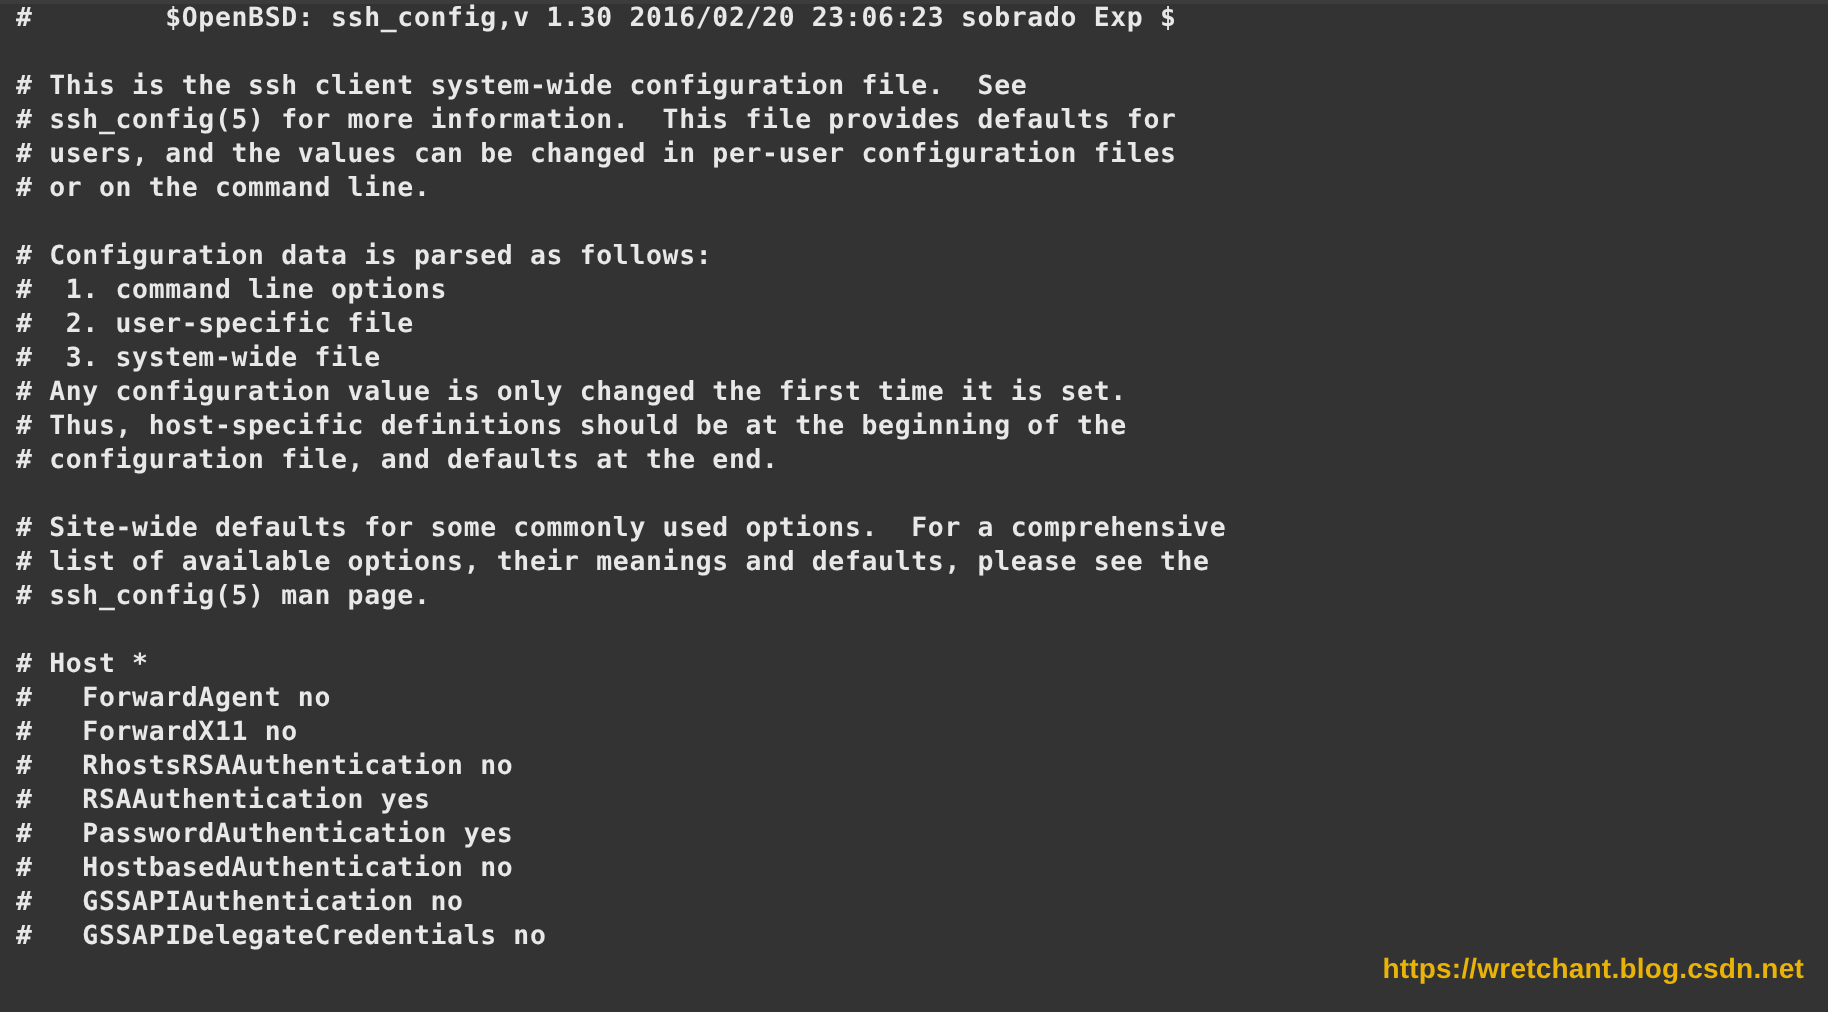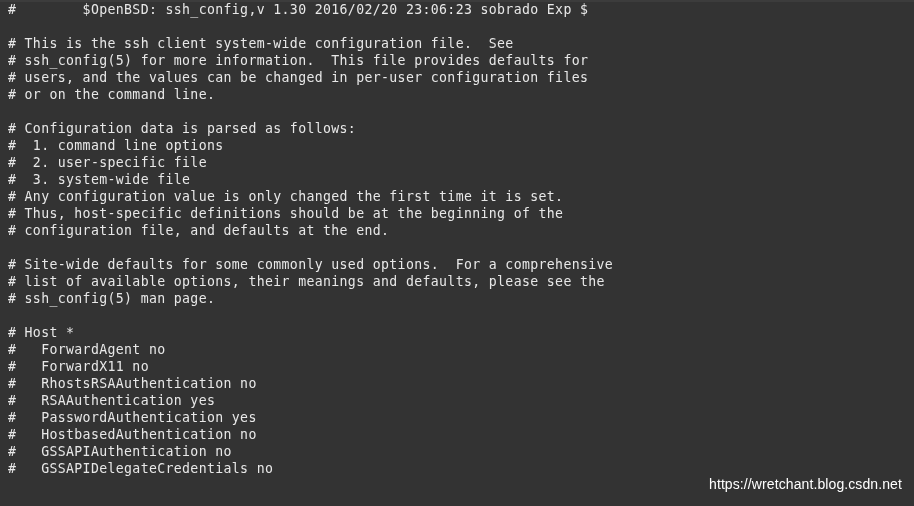--- a/index.html
+++ b/index.html
@@ -12,20 +12,21 @@
     height: 506px;
     overflow: hidden;
     font-family: "DejaVu Sans Mono", "Liberation Mono", monospace;
   }
   #terminal {
     position: relative;
     width: 914px;
     height: 506px;
     background: #333333;
     box-sizing: border-box;
+    font-weight: bold;
   }
   #top-edge {
     position: absolute;
     top: 0;
     left: 0;
     width: 914px;
     height: 2px;
     background: #3c3c3c;
   }
   #file-content {
@@ -47,21 +48,21 @@
     display: block;
     height: 17px;
     white-space: pre;
   }
   #watermark {
     position: absolute;
     right: 12px;
     bottom: 14px;
     font-family: "Liberation Sans", "DejaVu Sans", sans-serif;
     font-size: 14px;
-    color: #ffffff;
+    color: #eab308;
     letter-spacing: 0.1px;
     white-space: nowrap;
   }
 </style>
 </head>
 <body>
 
 <div id="terminal">
 
   <div id="top-edge"></div>

